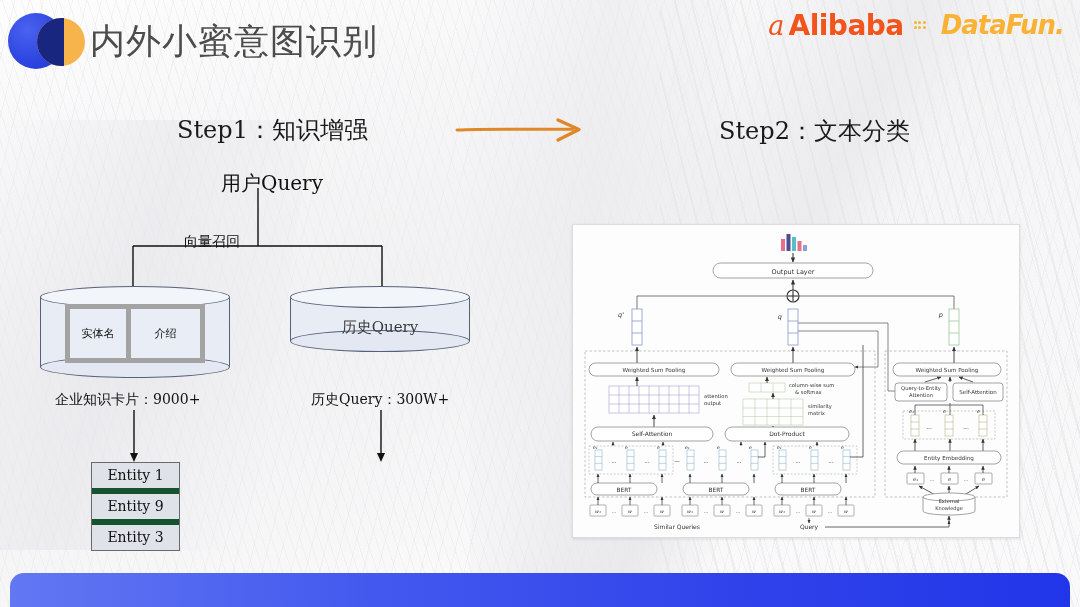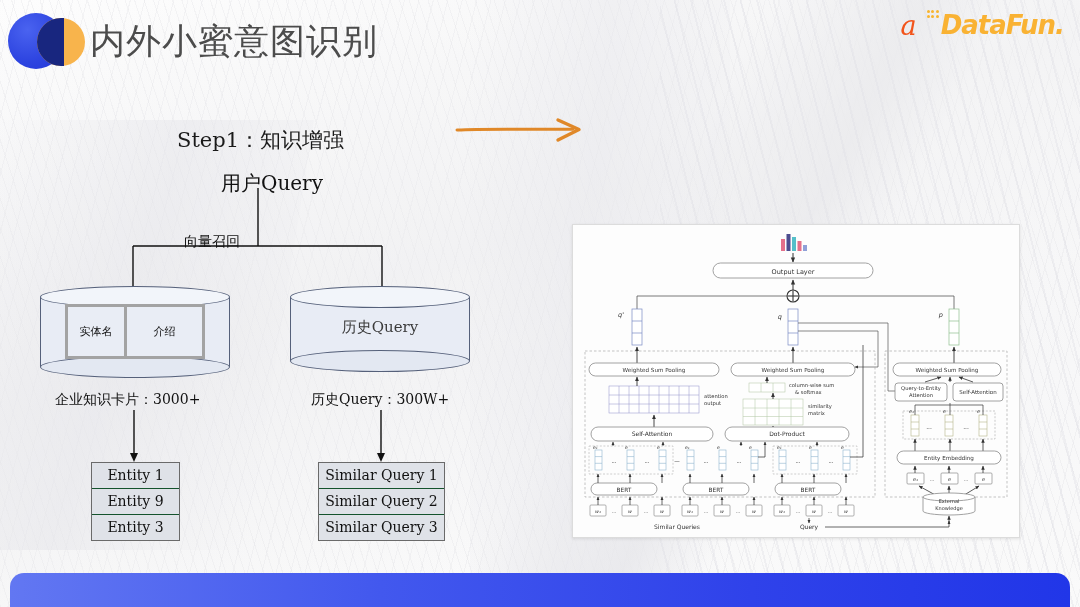--- a/index.html
+++ b/index.html
@@ -39,61 +39,61 @@
   .logo-mark .ov{position:absolute;left:31px;top:8px;width:27px;height:48px;
     background:#18267f;border-radius:48px 0 0 48px / 48px 0 0 48px;}
   .slide-title{position:absolute;left:90px;top:18px;font-size:35px;color:#4c4c4c;
     font-family:"DejaVu Sans","Liberation Sans",sans-serif;letter-spacing:1px;font-weight:400;}
 
   .brand{position:absolute;right:16px;top:8px;height:34px;display:flex;align-items:center;gap:10px;}
   .brand .ali{display:flex;align-items:center;gap:4px;}
   .brand .ali-glyph{font-family:"DejaVu Serif","Liberation Serif",serif;font-style:italic;font-size:27px;color:#f2541b;line-height:1;}
   .brand .ali-txt{font-size:28px;font-weight:bold;color:#f2541b;letter-spacing:-.5px;
     font-family:"DejaVu Sans","Liberation Sans",sans-serif;}
-  .brand .df{display:flex;align-items:flex-start;gap:2px;}
+  .brand .df{display:flex;align-items:center;gap:15px;}
   .brand .df-dots{display:grid;grid-template-columns:repeat(3,3px);grid-gap:1.5px;}
   .brand .df-dots i{width:3px;height:3px;border-radius:50%;background:#f8b42e;display:block;}
   .brand .df-txt{font-size:26px;font-weight:bold;font-style:italic;color:#f9b233;letter-spacing:-1px;
     font-family:"DejaVu Sans","Liberation Sans",sans-serif;}
 
   
-  .step{position:absolute;font-family:"DejaVu Serif","Liberation Serif",serif;font-size:21px;color:#1a1a1a;white-space:nowrap;margin-top:12px;}
+  .step{position:absolute;font-family:"DejaVu Serif","Liberation Serif",serif;font-size:24px;color:#1a1a1a;white-space:nowrap;}
   #step1{left:177px;top:114px;}
   #step2{left:719px;top:115px;}
 
   .arrow-wrap{position:absolute;left:455px;top:117px;width:145px;height:26px;}
 
   
   .lbl{position:absolute;font-family:"DejaVu Serif","Liberation Serif",serif;color:#111;white-space:nowrap;}
   #lbl-userquery{left:221px;top:170px;font-size:20px;}
   #lbl-recall{left:184px;top:221px;font-size:14px;margin-top:12px;}
   #lbl-kbcount{left:55px;top:391px;font-size:14px;}
   #lbl-hqcount{left:311px;top:391px;font-size:14px;text-align:center;}
 
   svg.flow{position:absolute;left:0;top:0;width:1080px;height:607px;pointer-events:none;}
 
   
   .cyl{position:absolute;}
   #cyl-kb{left:40px;top:286px;width:190px;height:92px;}
-  #cyl-hq{left:290px;top:286px;width:180px;height:86px;}
+  #cyl-hq{left:290px;top:286px;width:180px;height:66px;}
   .cyl .body{position:absolute;left:0;right:0;top:11px;bottom:11px;background:#e8ecf5;border-left:1px solid #55607a;border-right:1px solid #55607a;}
   .cyl .bot{position:absolute;left:0;right:0;bottom:0;height:22px;border-radius:50%;background:#e3e8f2;border:1px solid #55607a;box-sizing:border-box;}
   .cyl .cap{position:absolute;left:0;right:0;top:0;height:22px;border-radius:50%;background:#f2f5fa;border:1px solid #55607a;box-sizing:border-box;}
   #cyl-hq .hq-label{position:absolute;left:0;right:0;top:32px;text-align:center;
     font-family:"DejaVu Serif","Liberation Serif",serif;font-size:15px;color:#3a3a3a;}
 
   .ent-table{position:absolute;left:25px;top:18px;width:140px;border-collapse:collapse;
     font-family:"DejaVu Serif","Liberation Serif",serif;font-size:11px;color:#111;background:#e9edf5;}
-  .ent-table td{border:3px solid #a3a3a3;text-align:center;padding:17px 0;height:14px;}
+  .ent-table td{border:5px solid #a3a3a3;text-align:center;padding:17px 0;height:14px;}
   .ent-table td.k{width:56px;}
 
   
   .resbox{position:absolute;border:1px solid #6a6a6a;background:#dfe2e8;
     font-family:"DejaVu Serif","Liberation Serif",serif;font-size:14px;color:#111;}
-  .resbox div{height:25px;line-height:25px;text-align:center;border-bottom:1px solid #14532d;}
+  .resbox div{height:25px;line-height:25px;text-align:center;border-bottom:6px solid #14532d;}
   .resbox div:last-child{border-bottom:none;}
   #box-entity{left:91px;top:462px;width:87px;}
   #box-simq{left:318px;top:462px;width:125px;}
 
   
   #arch{position:absolute;left:572px;top:224px;width:446px;height:312px;background:#fdfdfd;
     border:1px solid #dcdcdc;box-shadow:0 1px 3px rgba(0,0,0,.10);}
   #arch svg{position:absolute;left:0;top:0;width:446px;height:312px;}
 
   
@@ -112,35 +112,37 @@
   <div class="logo-mark">
     <div class="c1"></div>
     <div class="c2"></div>
     <div class="ov"></div>
   </div>
   <div class="slide-title">内外小蜜意图识别</div>
 
   <div class="brand">
     <div class="ali">
       <span class="ali-glyph">a</span>
+      <span class="ali-txt">Alibaba</span>
     </div>
     <div class="df">
       <span class="df-dots">
           <i></i>
           <i></i>
           <i></i>
           <i></i>
           <i></i>
           <i></i>
         </span>
       <span class="df-txt">DataFun.</span>
     </div>
   </div>
 
   <div class="step" id="step1">Step1：知识增强</div>
+  <div class="step" id="step2">Step2：文本分类</div>
 
   <div class="arrow-wrap">
     <svg viewBox="0 0 145 26" width="145" height="26">
       <path d="M2,13 C30,11.4 70,12.6 118,12.2" stroke="#e08828" stroke-width="3" fill="none" stroke-linecap="round"></path>
       <path d="M103,3 L124,12.5 L103,23" stroke="#e08828" stroke-width="3.4" fill="none" stroke-linecap="round" stroke-linejoin="round"></path>
     </svg>
   </div>
 
   <svg class="flow">
     <g stroke="#111" stroke-width="1.4" fill="none">
@@ -174,39 +176,34 @@
     <div class="cap"></div>
     <table class="ent-table">
       <tbody>
           <tr>
         <td class="k">实体名</td>
         <td>介绍</td>
       </tr>
     </tbody>
       </table>
   </div>
-  <div class="lbl" id="lbl-kbcount">企业知识卡片：3000+</div>
+  <div class="lbl" id="lbl-kbcount">企业知识卡片：9000+</div>
 
   <div class="cyl" id="cyl-hq">
     <div class="body"></div>
     <div class="bot"></div>
     <div class="cap"></div>
     <div class="hq-label">历史Query</div>
   </div>
   <div class="lbl" id="lbl-hqcount">历史Query：300W+</div>
 
   <div class="resbox" id="box-entity">
     <div>Entity 1</div>
     <div>Entity 9</div>
     <div>Entity 3</div>
-  </div>
-  <div class="resbox" id="box-simq">
-    <div>Similar Query 1</div>
-    <div>Similar Query 2</div>
-    <div>Similar Query 3</div>
   </div>
 
   <div id="arch">
     <svg viewBox="0 0 446 312">
       <defs>
         <marker id="ah" markerWidth="6" markerHeight="6" refX="4.6" refY="2.2" orient="auto">
           <path d="M0,0 L5,2.2 L0,4.4 z" fill="#333"></path>
         </marker>
       </defs>
       <g font-family="DejaVu Sans, Liberation Sans, sans-serif" fill="#333" stroke="#555">

